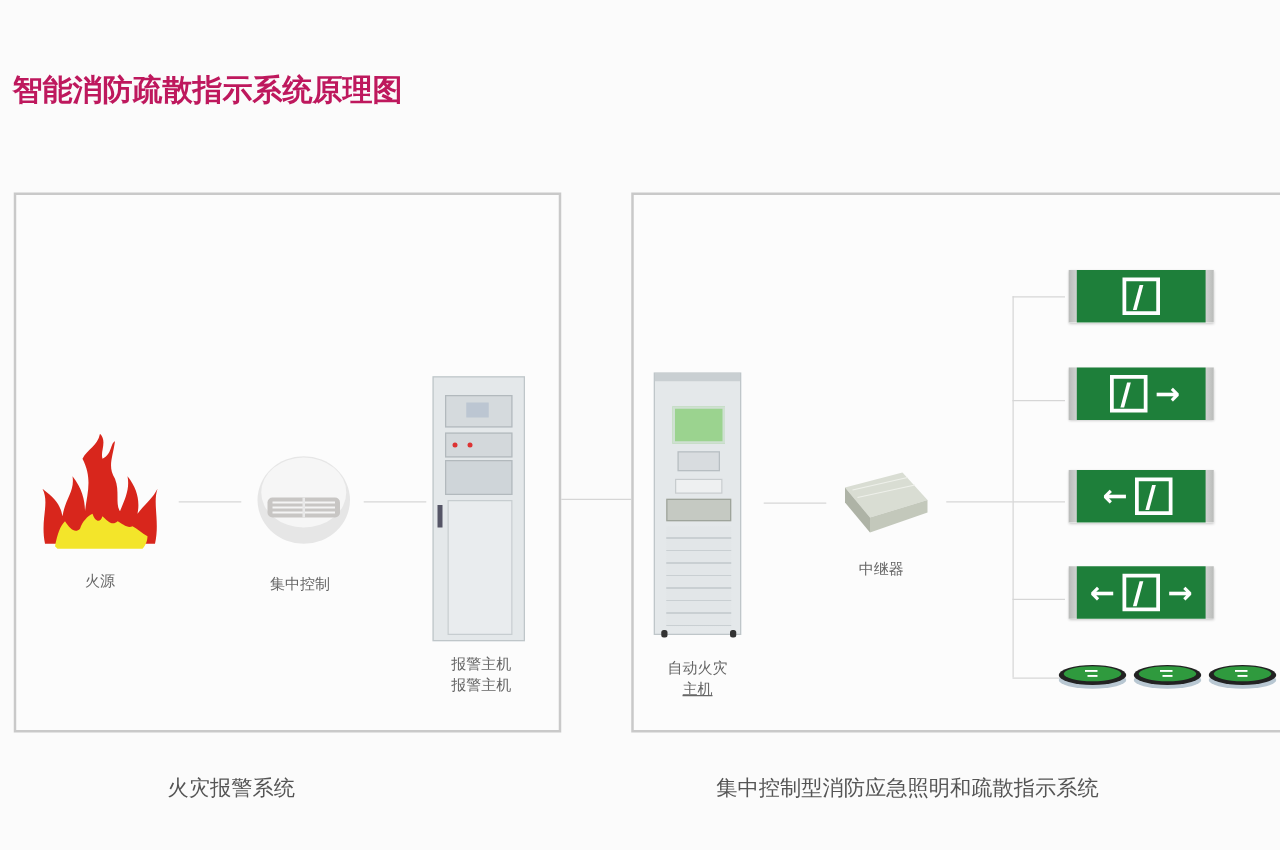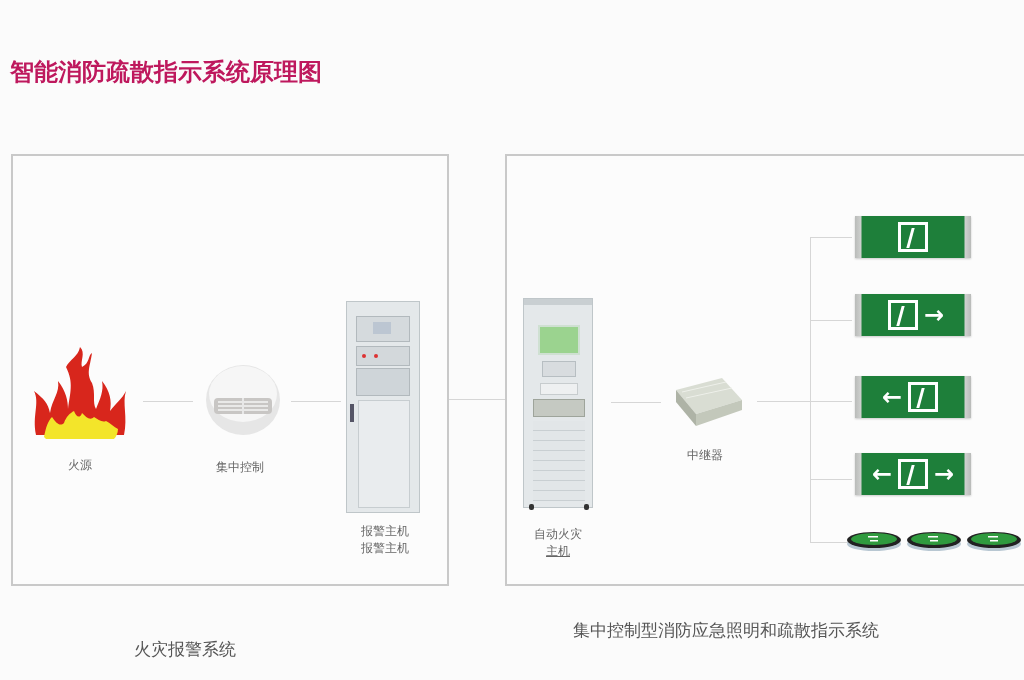--- a/index.html
+++ b/index.html
@@ -56,21 +56,21 @@
   <div class="abs" style="left:9px;top:44px;width:54px;height:20px;background:#d3d8db;border:1px solid #b2b9bd;"></div>
   <div class="abs" style="left:15px;top:52px;width:4px;height:4px;background:#d33;border-radius:50%;"></div>
   <div class="abs" style="left:27px;top:52px;width:4px;height:4px;background:#d33;border-radius:50%;"></div>
   <div class="abs" style="left:9px;top:66px;width:54px;height:28px;background:#cfd5d9;border:1px solid #b2b9bd;"></div>
   <div class="abs" style="left:3px;top:102px;width:4px;height:18px;background:#556;"></div>
   <div class="abs" style="left:11px;top:98px;width:52px;height:108px;border:1px solid #c7cdd0;background:#e9ecee;"></div>
 </div>
 <div class="label" style="left:340px;top:523px;width:90px;">报警主机</div>
 <div class="label" style="left:340px;top:540px;width:90px;">报警主机</div>
 
-<div class="caption" style="left:134px;top:638px;">火灾报警系统</div>
+<div class="caption" style="left:134px;top:619px;">火灾报警系统</div>
 
 <div class="line" style="left:449px;top:399px;width:70px;height:1px;"></div>
 
 <div class="panel right"></div>
 
 <div class="cab" style="left:523px;top:298px;width:70px;height:210px;">
   <div class="abs" style="left:0;top:0;width:68px;height:6px;background:#c9cfd2;"></div>
   <div class="abs" style="left:14px;top:26px;width:42px;height:30px;background:#9bd38f;border:2px solid #cfe0d2;"></div>
   <div class="abs" style="left:18px;top:62px;width:34px;height:16px;background:#d8dcdf;border:1px solid #b7bec2;"></div>
   <div class="abs" style="left:16px;top:84px;width:38px;height:12px;background:#eef0f1;border:1px solid #c7ccce;"></div>

